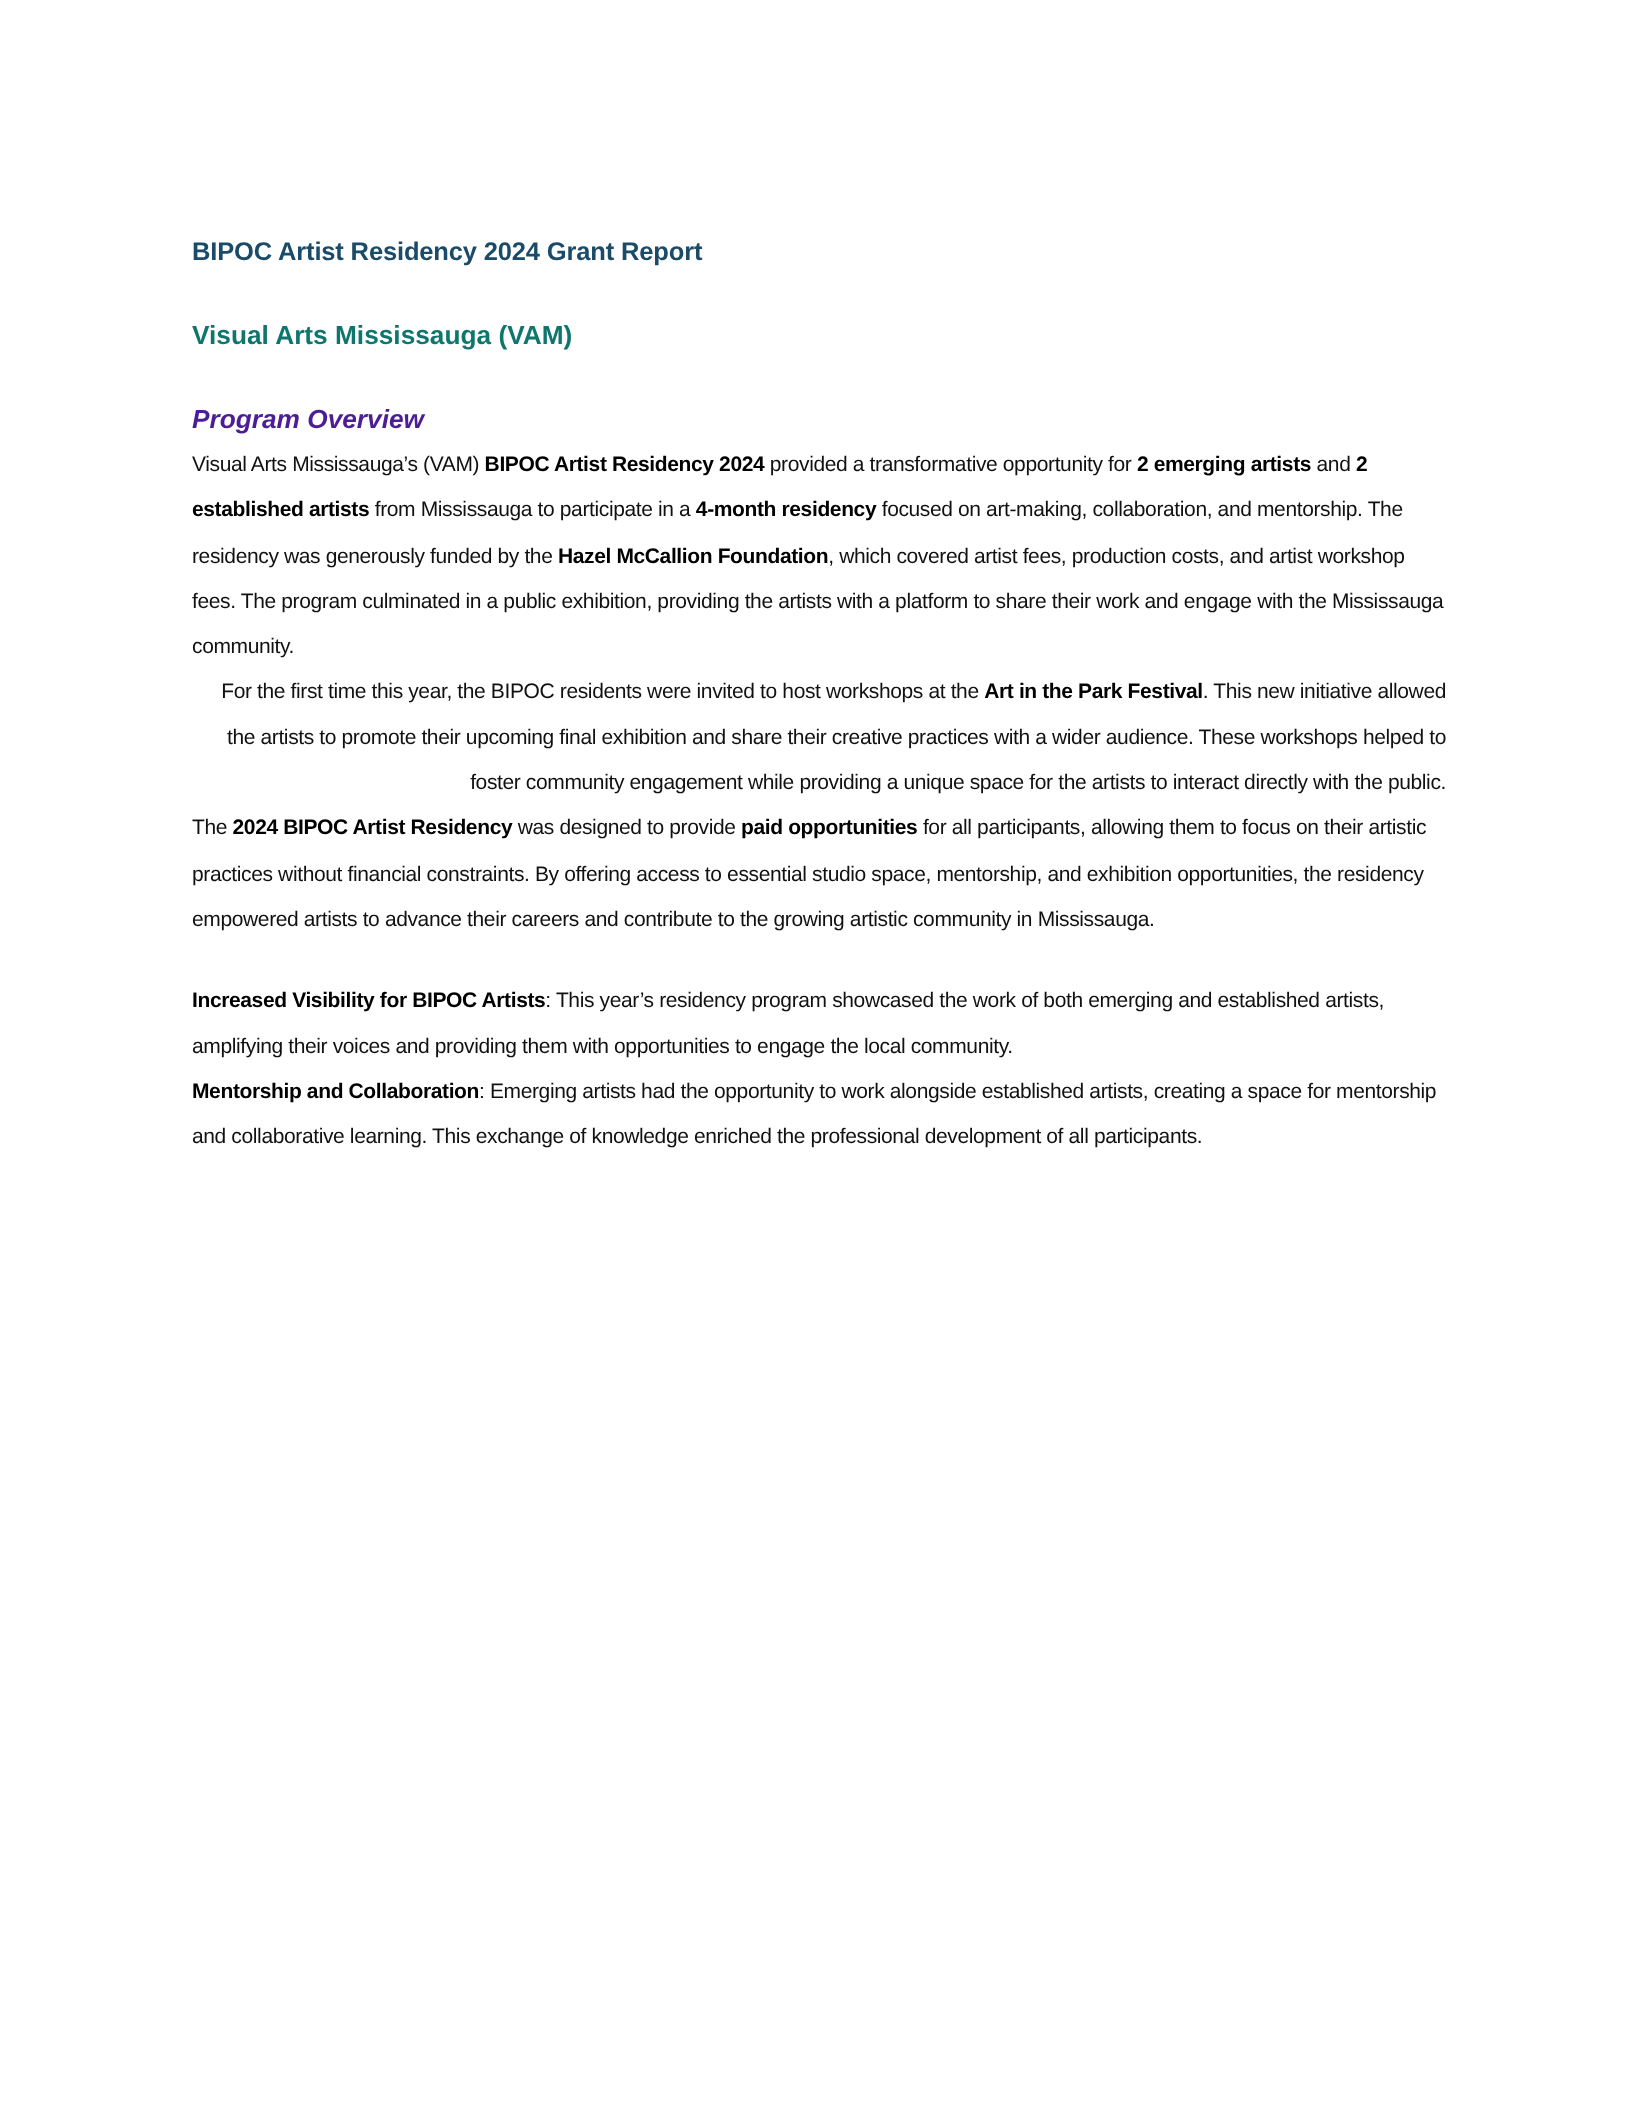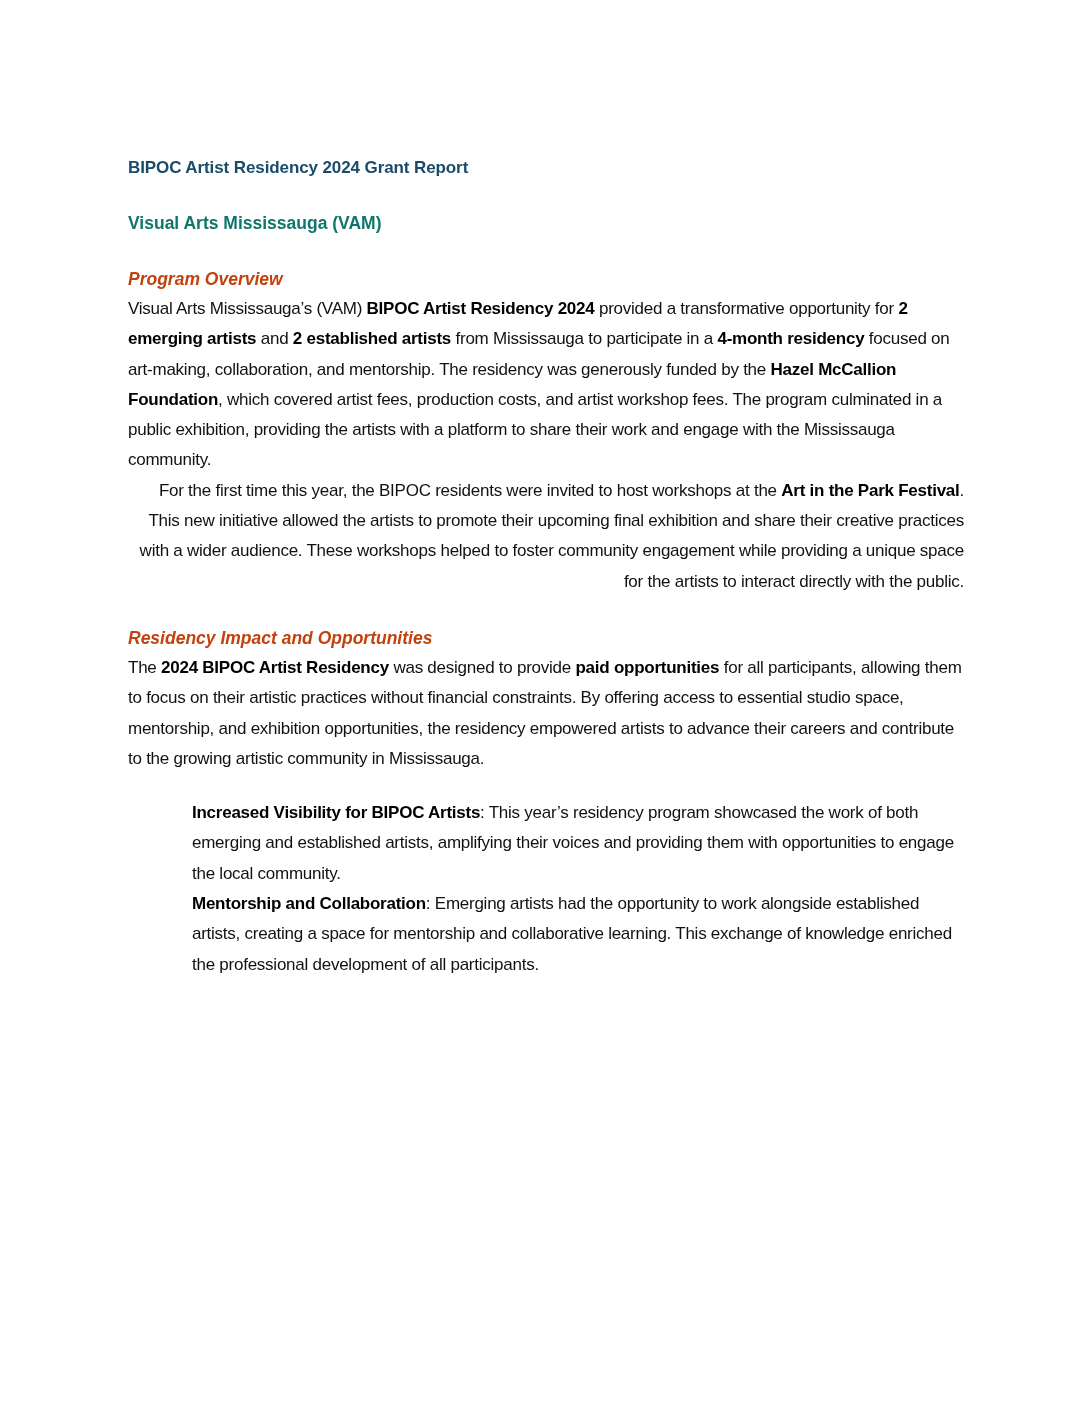--- a/index.html
+++ b/index.html
@@ -11,49 +11,48 @@
     .page { position: absolute; left: 128px; top: 150px; width: 836px; }
     .title {
       font-size: 17px; font-weight: bold; color: #1a4b68;
       margin: 0; line-height: 36px; letter-spacing: -0.1px;
     }
     .org {
       font-size: 17.5px; font-weight: bold; color: #0f766e;
       margin: 22px 0 0 0; line-height: 30px;
     }
     .section {
-      font-size: 17.5px; font-weight: bold; font-style: italic; color: #c2410c;
+      font-size: 17.5px; font-weight: bold; font-style: italic; color: #4c1d95;
       margin: 26px 0 0 0; line-height: 30px;
     }
     p.body {
-      font-size: 17px; line-height: 30.3px; margin: 0; color: #111;
+      font-size: 14px; line-height: 30.3px; margin: 0; color: #111;
       letter-spacing: -0.25px;
     }
     p.body b { font-weight: bold; color: #000; }
     .gap-lg { margin-top: 26px; }
     .gap-md { margin-top: 22px; text-align: right; }
-    .outcomes { margin-left: 64px; margin-top: 24px; }
+    .outcomes { margin-top: 24px; }
     .outcomes p.body { margin: 0; }
   </style>
 </head>
 <body>
 
 <div class="page">
   <h1 class="title">BIPOC Artist Residency 2024 Grant Report</h1>
   <div class="org">Visual Arts Mississauga (VAM)</div>
 
   <h2 class="section">Program Overview</h2>
   <p class="body gap-lg">
     <span>Visual Arts Mississauga’s (VAM) </span><b>BIPOC Artist Residency 2024</b><span> provided a transformative opportunity for </span><b>2 emerging artists</b><span> and </span><b>2 established artists</b><span> from Mississauga to participate in a </span><b>4-month residency</b><span> focused on art-making, collaboration, and mentorship. The residency was generously funded by the </span><b>Hazel McCallion Foundation</b><span>, which covered artist fees, production costs, and artist workshop fees. The program culminated in a public exhibition, providing the artists with a platform to share their work and engage with the Mississauga community.</span>
   </p>
   <p class="body gap-md">
     <span>For the first time this year, the BIPOC residents were invited to host workshops at the </span><b>Art in the Park Festival</b><span>. This new initiative allowed the artists to promote their upcoming final exhibition and share their creative practices with a wider audience. These workshops helped to foster community engagement while providing a unique space for the artists to interact directly with the public.</span>
   </p>
 
-  <h2 class="section">Residency Impact and Opportunities</h2>
   <p class="body gap-lg">
     <span>The </span><b>2024 BIPOC Artist Residency</b><span> was designed to provide </span><b>paid opportunities</b><span> for all participants, allowing them to focus on their artistic practices without financial constraints. By offering access to essential studio space, mentorship, and exhibition opportunities, the residency empowered artists to advance their careers and contribute to the growing artistic community in Mississauga.</span>
   </p>
 
   <div class="outcomes">
     <p class="body">
       <b>Increased Visibility for BIPOC Artists</b><span>: This year’s residency program showcased the work of both emerging and established artists, amplifying their voices and providing them with opportunities to engage the local community.</span>
     </p>
     <p class="body">
       <b>Mentorship and Collaboration</b><span>: Emerging artists had the opportunity to work alongside established artists, creating a space for mentorship and collaborative learning. This exchange of knowledge enriched the professional development of all participants.</span>

